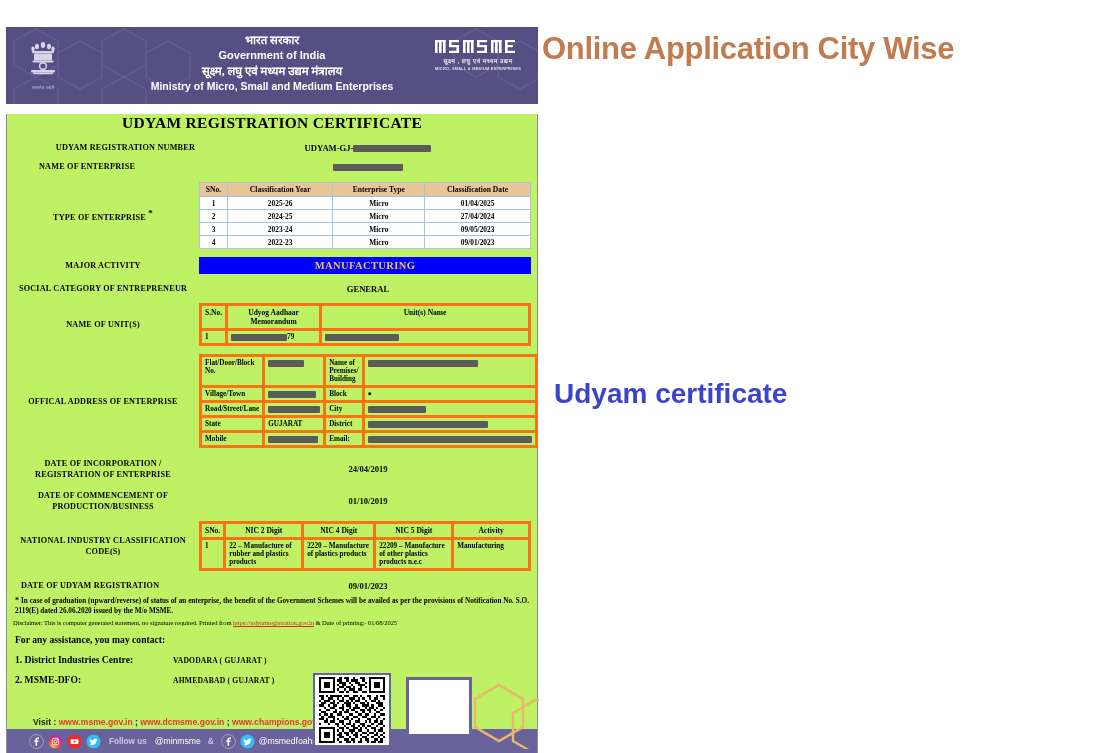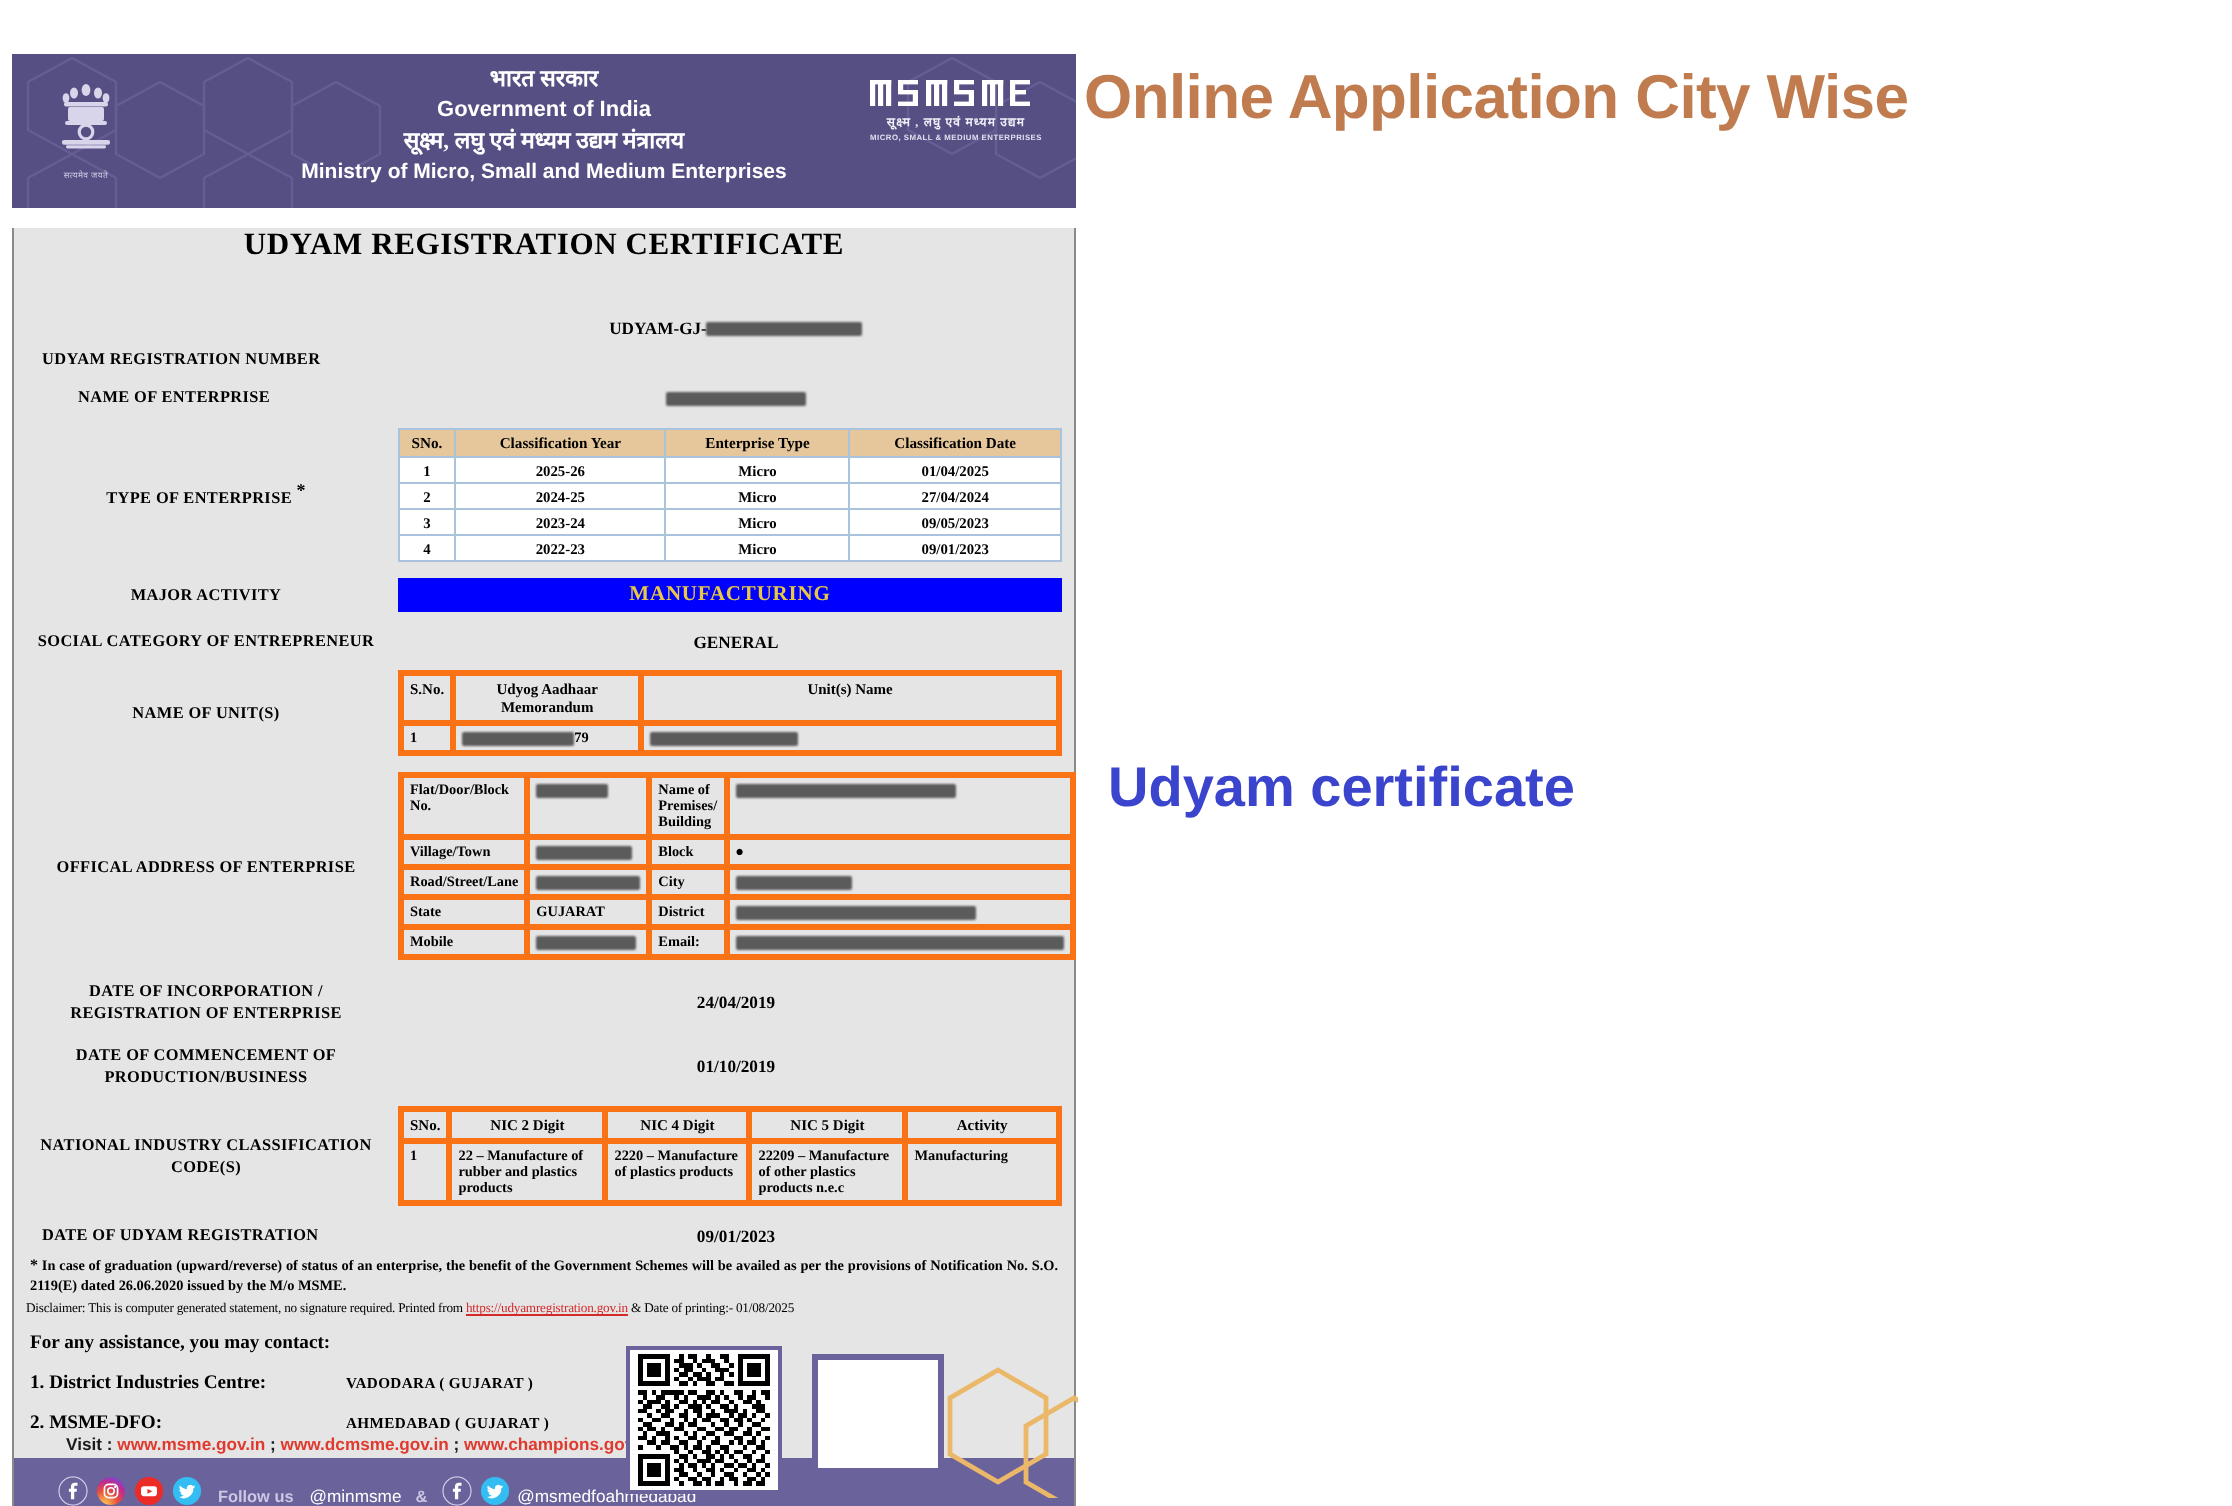--- a/index.html
+++ b/index.html
@@ -61,21 +61,21 @@
   .msme-en {
     font-size: 3.9px; font-weight: 700; letter-spacing: .25px;
     font-family: "Liberation Sans", sans-serif; color: #e2dff0;
     margin-top: 1px;
   }
 
   
   .cert-body {
     position: relative;
     height: 640px;
-    background: #e5e5e5;
+    background: #bef264;
     border: 1.5px solid #8a8a8a;
     border-top: none;
     padding: 0;
   }
 
   .cert-title {
     text-align: center;
     font-size: 15.5px;
     font-weight: 700;
     letter-spacing: .3px;
@@ -177,21 +177,21 @@
     position: absolute; left: 0; right: 0; bottom: 26px;
     font-size: 8.6px; font-weight: 700;
     font-family: "Liberation Sans", sans-serif;
     padding-left: 26px; color: #1a1a1a;
   }
   .visit .u { color: #e03a2f; }
 
   .social-bar {
     position: absolute; left: 0; right: 0; bottom: 0;
     height: 24px; background: #6a629b;
-    display: flex; align-items: flex-end; padding-left: 22px;
+    display: flex; align-items: center; padding-left: 22px;
     gap: 4px;
     font-family: "Liberation Sans", sans-serif;
   }
   .sicon { width: 15px; height: 15px; border-radius: 50%; display:block; }
   .follow-txt { color: #cdc7e4; font-size: 8.2px; font-weight: 700; margin: 0 4px; }
   .handle { color: #ffffff; font-size: 8.6px; font-weight: 400; }
   .amp { color: #cdc7e4; font-size: 8.2px; font-weight: 700; margin: 0 3px; }
 
   
   .qr-box {
@@ -310,21 +310,21 @@
       <div class="msme-hi">सूक्ष्म , लघु एवं  मध्यम  उद्यम</div>
       <div class="msme-en">MICRO, SMALL &amp; MEDIUM ENTERPRISES</div>
     </div>
   </div>
 
   <div class="cert-body">
 
     <div class="cert-title">UDYAM REGISTRATION CERTIFICATE</div>
 
     <div class="row" style="margin-top:2px;">
-      <div class="lbl" style="text-align:left;padding-left:14px;margin-top:32px;">UDYAM REGISTRATION NUMBER</div>
+      <div class="lbl" style="text-align:right;padding-left:14px;">UDYAM REGISTRATION NUMBER</div>
       <div class="val">
         <span>UDYAM-GJ-</span><span class="redact" style="width:78px"></span>
       </div>
     </div>
 
     <div class="row" style="margin-top:8px;">
       <div class="lbl" style="text-align:left;padding-left:32px;">NAME OF ENTERPRISE</div>
       <div class="val">
         <span class="redact" style="width:70px"></span>
       </div>

